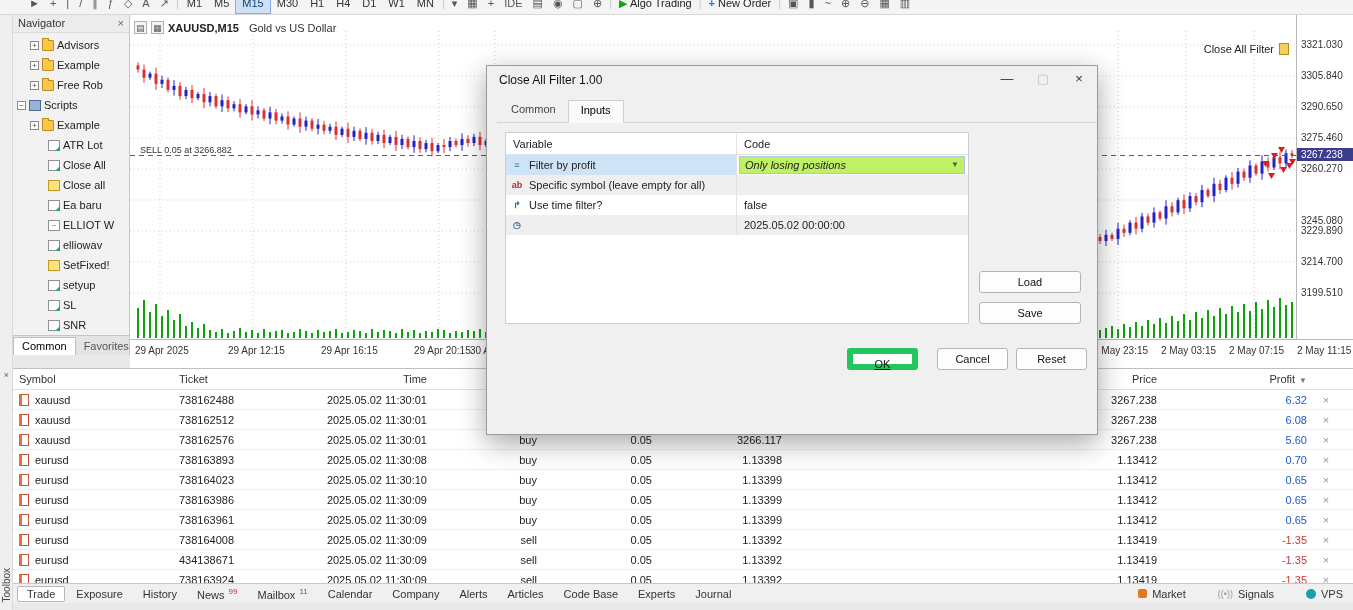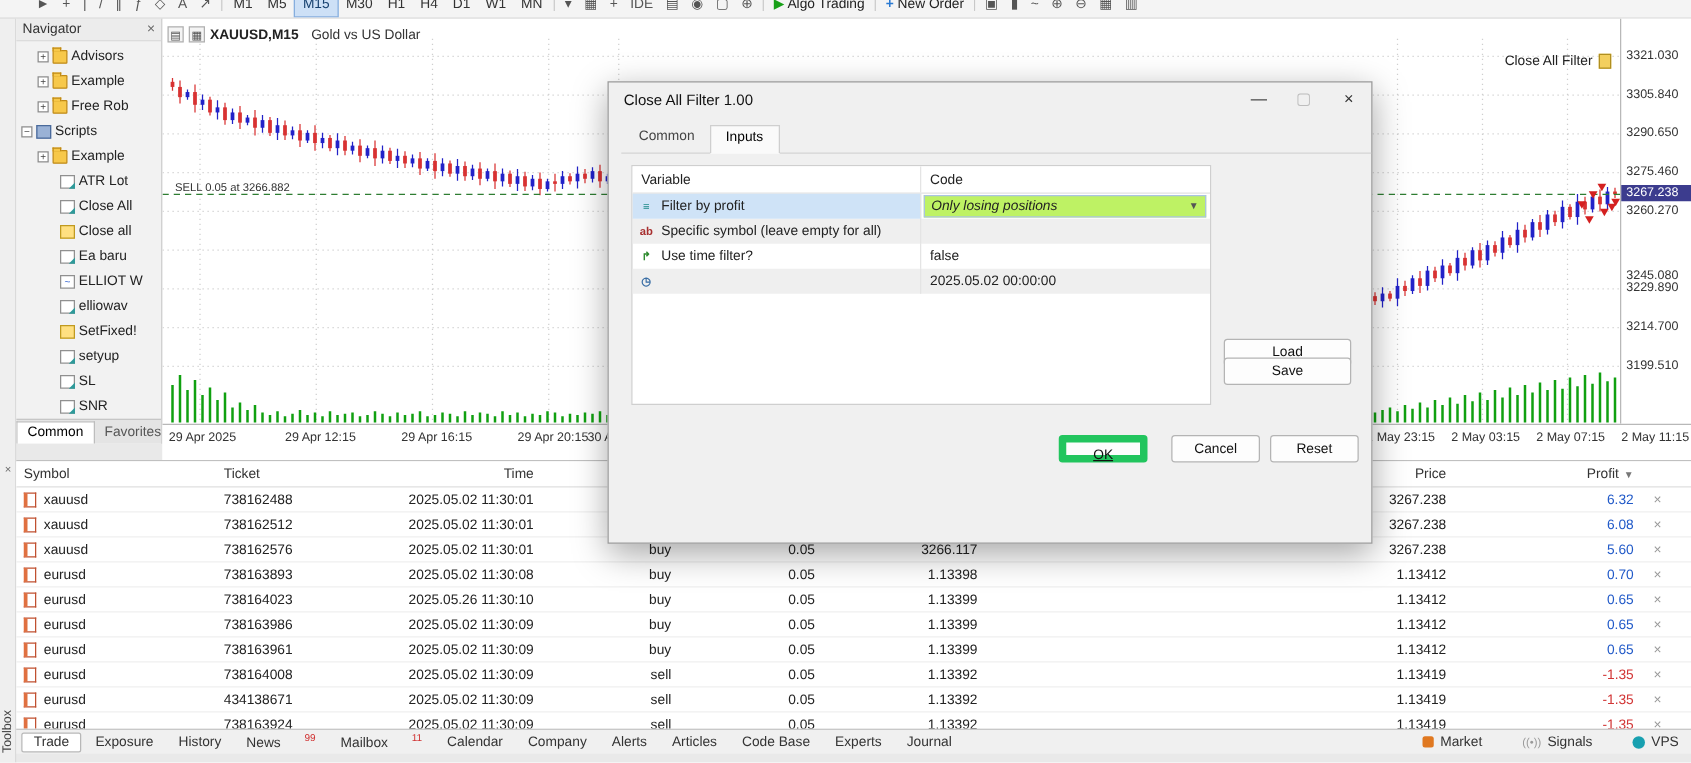--- a/index.html
+++ b/index.html
@@ -74,21 +74,21 @@
   .dlg-row.alt{background:#efefef;}
   .dlg-cell-var{width:231px;display:flex;align-items:center;gap:5px;padding-left:4px;border-right:1px solid #e4e4e4;overflow:hidden;white-space:nowrap;}
   .dlg-row.sel .dlg-cell-var{background:#cfe3f7;}
   .dlg-cell-val{flex:1;padding:0 3px 0 2px;display:flex;align-items:center;overflow:hidden;white-space:nowrap;}
   .dlg-cell-val .plain{padding-left:5px;}
   .combo{flex:1;display:flex;justify-content:space-between;align-items:center;border:1px solid #aac4e0;background:#bef264;height:18px;padding:0 5px;font-style:italic;}
   .combo .chev{color:#555;font-size:8px;}
   .dlg-icon{width:14px;flex:0 0 14px;text-align:center;font-size:9px;font-weight:bold;}
   .btn{position:absolute;background:#fdfdfd;border:1px solid #b4b4b4;border-radius:3px;text-align:center;line-height:20px;height:22px;color:#111;}
   #btn-load{left:492px;top:205px;width:102px;}
-  #btn-save{left:492px;top:220px;width:102px;}
+  #btn-save{left:492px;top:236px;width:102px;}
   #btn-ok{left:360px;top:282px;width:71px;border:6px solid #22c55e;text-decoration:underline;}
   #btn-cancel{left:450px;top:282px;width:71px;}
   #btn-reset{left:529px;top:282px;width:71px;}
 
   
   #toolbox{position:absolute;left:13px;top:368px;width:1340px;height:215px;background:#fff;border-top:1px solid #c0c0c0;overflow:hidden;}
   .tbx-header{display:flex;height:21px;line-height:21px;color:#333;border-bottom:1px solid #e0e0e0;background:#fff;}
   .tbx-row{display:flex;height:20px;line-height:20px;border-bottom:1px solid #efefef;}
   .c{padding:0 6px;overflow:hidden;white-space:nowrap;}
   .c-symbol{width:160px;display:flex;align-items:center;gap:6px;}
@@ -105,21 +105,21 @@
   .doc-icon{width:10px;height:12px;background:#fff;border:1px solid #c05030;border-left:3px solid #e07040;flex:0 0 10px;}
   .profit-pos{color:#2059c8;}
   .profit-neg{color:#d23535;}
   .sort-icon{color:#777;font-size:8px;margin-left:4px;}
 
   
   #bottombar{position:absolute;left:13px;top:583px;width:1340px;height:20px;background:#f0f0f0;border-top:1px solid #c8c8c8;display:flex;align-items:center;justify-content:space-between;padding:0 10px 0 4px;}
   #tb-tabs{display:flex;gap:2px;align-items:center;height:20px;}
   .btab{padding:1px 9px;color:#333;white-space:nowrap;}
   .btab.active{background:#fff;border:1px solid #b8b8b8;border-radius:2px;}
-  .badge{color:#d03030;font-size:8px;vertical-align:super;margin-left:19px;}
+  .badge{color:#d03030;font-size:8px;vertical-align:super;margin-left:4px;}
   #statusbar{display:flex;gap:32px;align-items:center;color:#333;}
   .st-item{display:flex;gap:5px;align-items:center;}
   .market-icon{width:9px;height:9px;background:#e07820;border-radius:2px;}
   .signals-icon{color:#999;font-size:9px;}
   .vps-icon{width:10px;height:10px;border-radius:50%;background:#18a0b0;}
 </style>
 </head>
 <body>
 
 <div id="page">
@@ -744,21 +744,21 @@
           <span class="c c-price2">1.13412</span>
           <span class="c c-profit profit-pos">0.70</span>
           <span class="c c-close">×</span>
         </div>
         <div class="tbx-row">
           <span class="c c-symbol">
             <span class="doc-icon"></span>
             <span>eurusd</span>
           </span>
           <span class="c c-ticket">738164023</span>
-          <span class="c c-time">2025.05.26 11:30:10</span>
+          <span class="c c-time">2025.05.02 11:30:10</span>
           <span class="c c-type">buy</span>
           <span class="c c-volume">0.05</span>
           <span class="c c-price">1.13399</span>
           <span class="c c-sl"></span>
           <span class="c c-tp"></span>
           <span class="c c-price2">1.13412</span>
           <span class="c c-profit profit-pos">0.65</span>
           <span class="c c-close">×</span>
         </div>
         <div class="tbx-row">

